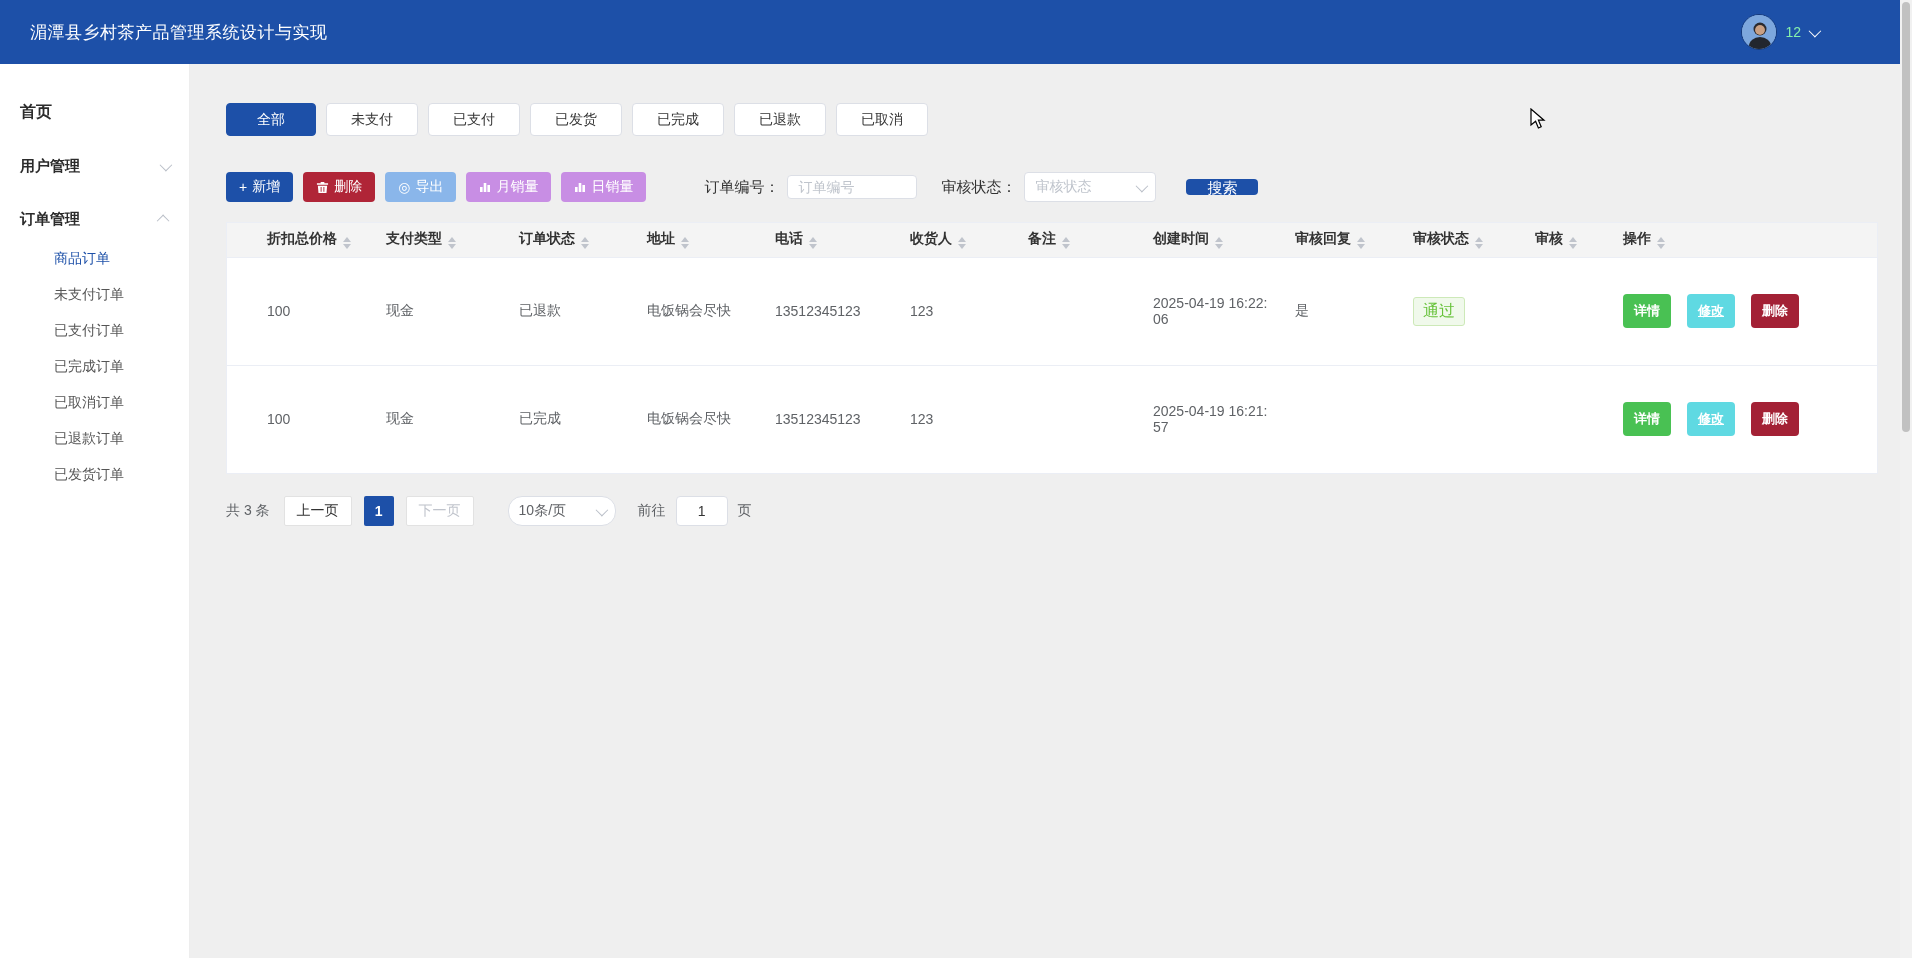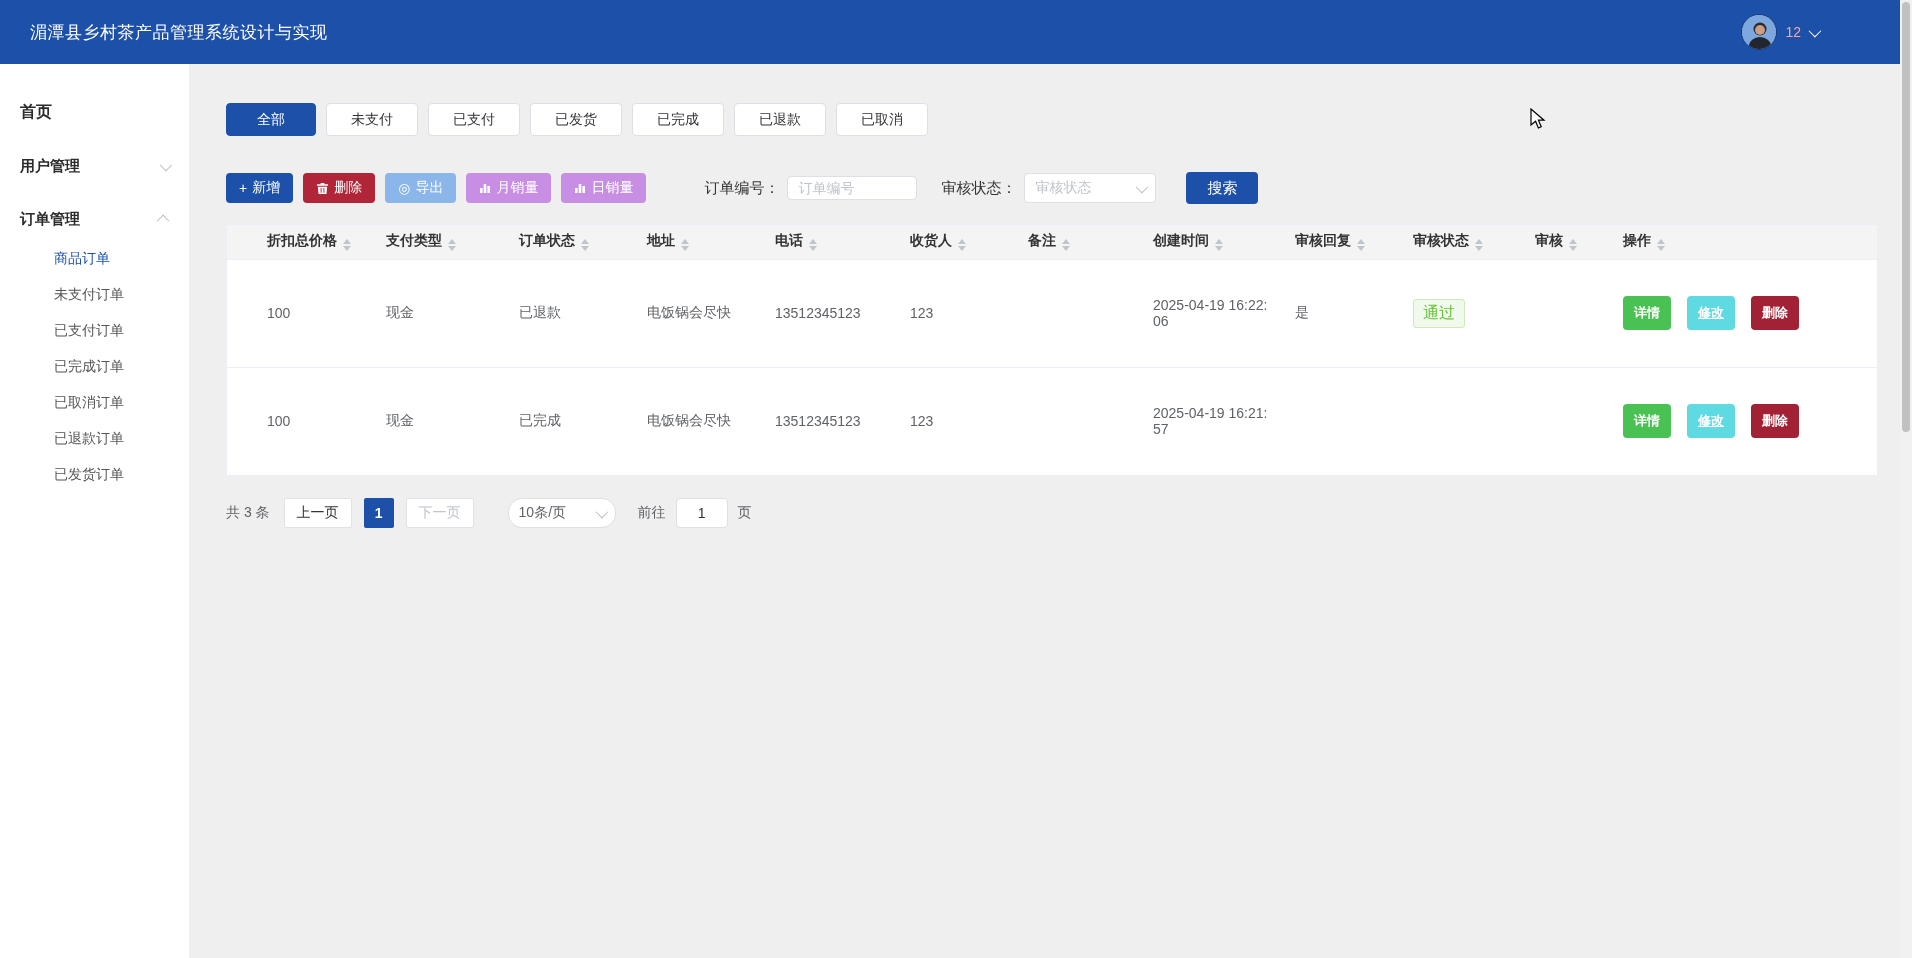--- a/index.html
+++ b/index.html
@@ -9,21 +9,21 @@
   
   .app-header{
     height:64px; background:var(--c-primary,#1d50a8); color:#fff;
     display:flex; align-items:center; justify-content:space-between;
     padding:0 34px 0 30px; position:relative; z-index:5;
   }
   .app-title{ font-size:17px; font-weight:normal; letter-spacing:.5px; }
   .user-area{ display:flex; align-items:center; gap:8px; margin-right:60px; }
   .avatar{ width:36px; height:36px; border-radius:50%; background:#6f9bd8; overflow:hidden; position:relative; border:1px solid #14387a;}
   .avatar svg{ position:absolute; left:0; top:0; }
-  .user-badge{ font-size:14px; color:#fca5a5; }
+  .user-badge{ font-size:14px; color:#86efac; }
   .chev{ display:inline-block; width:9px; height:9px; border-right:1.5px solid currentColor; border-bottom:1.5px solid currentColor; transform:rotate(45deg) translateY(-2px); }
   .chev.up{ transform:rotate(-135deg) translateY(-2px); }
   .chev.gray{ color:#b9bec7; }
 
   
   .main-row{ display:flex; height:894px; }
   aside{
     width:190px; background:#fff; height:100%; flex:none;
     padding-top:26px; border-right:1px solid #ededed;
   }
@@ -60,21 +60,21 @@
     width:130px; height:24px; border:1px solid #dcdfe6; border-radius:4px; background:#fff;
     padding:0 10px; font-size:14px; color:#333; outline:none;
   }
   .text-input::placeholder{ color:#bfc4cc; }
   .fake-select{
     width:132px; height:30px; border:1px solid #dcdfe6; border-radius:4px; background:#fff;
     display:inline-flex; align-items:center; justify-content:space-between; padding:0 10px; cursor:pointer;
   }
   .fake-select .ph{ color:#bfc4cc; font-size:14px; }
   .btn-search{
-    margin-left:30px; height:32px; width:72px; background:var(--c-primary,#1d50a8); color:#fff;
+    margin-left:30px; height:16px; width:72px; background:var(--c-primary,#1d50a8); color:#fff;
     border:none; border-radius:4px; font-size:15px; cursor:pointer;
   }
 
   
   .table-card{ margin-top:20px; background:#fff; border:1px solid #ebeef5; }
   table{ width:100%; border-collapse:collapse; table-layout:fixed; }
   thead th{
     background:#f4f4f4; height:34px; font-size:14px; font-weight:bold; color:#333;
     text-align:left; padding:0 8px 0 14px; white-space:nowrap; cursor:pointer;
   }

